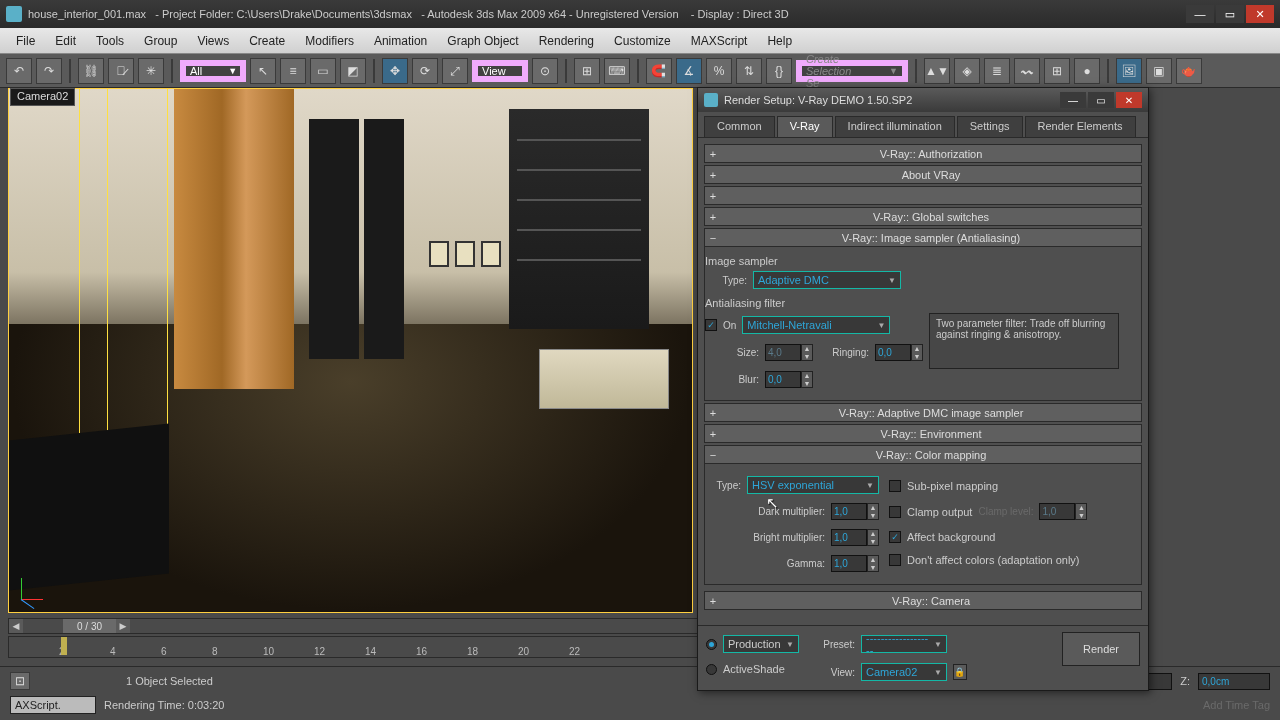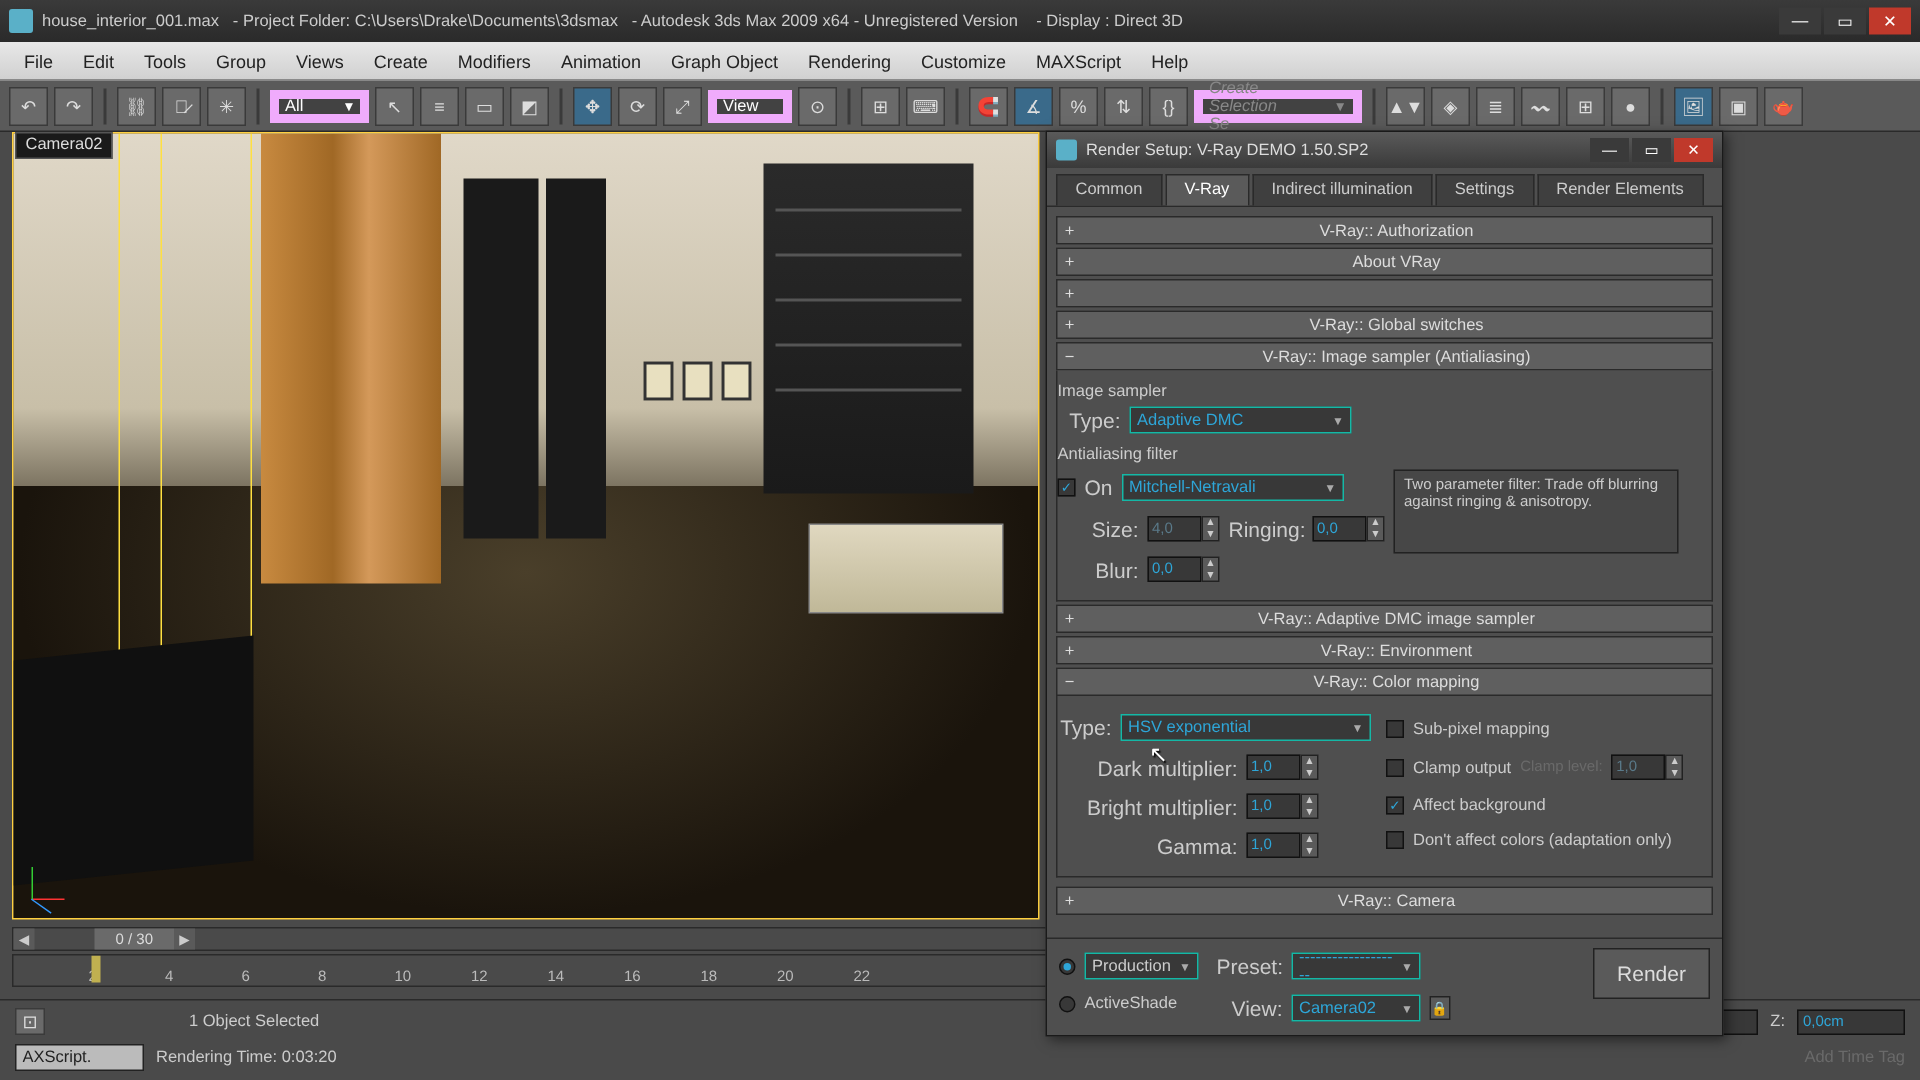--- a/index.html
+++ b/index.html
@@ -63,37 +63,37 @@
 .tabrow { height:26px; background:#4f4f4f; display:flex; border-bottom:1px solid #2a2a2a; padding: 4px 6px 0; gap:0; font-size:11px; }
 .tab { padding:3px 12px; background:#3f3f3f; color:#ccc; border:1px solid #2a2a2a; border-bottom:none; margin-right:2px; cursor:pointer; }
 .tab.active { background:#5a5a5a; color:#fff; }
 .dialog-body { flex:1; overflow-y:auto; padding:4px 6px; }
 .rollout-hdr { height:19px; background:#5f5f5f; border:1px solid #2a2a2a; color:#ddd; font-size:11px; display:flex; align-items:center; margin-top:2px; cursor:pointer; }
 .rollout-hdr .plus { width:16px; text-align:center; color:#ddd; }
 .rollout-hdr .rtitle { flex:1; text-align:center; }
 .rollout-body { border:1px solid #2a2a2a; border-top:none; background:#4f4f4f; padding:6px 0; font-size:11px; color:#ccc; }
 .group-label { font-size:11px; color:#ccc; margin: 2px 0 4px; }
 .row { display:flex; align-items:center; gap:6px; margin:3px 0; }
-.lbl { text-align:right; font-size:14px; color:#ccc; }
+.lbl { text-align:right; font-size:10px; color:#ccc; }
 .combo { background:#383838; border:1px solid #14b8a6; color:#2ea6d8; height:18px; font-size:11px; padding:0 4px; display:flex; align-items:center; justify-content:space-between; }
 .combo .arrow { font-size:8px; color:#aaa; margin-left:4px; }
 .spinner { display:flex; }
 .spinner input { width:36px; height:17px; background:#383838; border:1px solid #111; color:#2ea6d8; font-size:10px; padding:0 2px; }
 .spinner input.dim { color:#5a7a8a; }
 .spinner .spn { width:12px; height:17px; background:#5a5a5a; border:1px solid #222; font-size:7px; color:#ccc; display:flex; flex-direction:column; }
 .spinner .spn span { flex:1; display:flex; align-items:center; justify-content:center; line-height:1; }
 .chk { width:12px; height:12px; border:1px solid #111; background:#383838; display:inline-flex; align-items:center; justify-content:center; font-size:9px; color:#2ea6d8; }
 .chk.on::after { content:"✓"; }
 .descbox { border:1px solid #222; background:#474747; padding:4px 6px; font-size:10px; color:#ccc; width:190px; height:56px; }
 .dim-text { color:#6a6a6a; }
 .dialog-footer { border-top:1px solid #2a2a2a; padding:6px 8px; font-size:11px; color:#ccc; }
 .ftr-row { display:flex; align-items:center; gap:6px; margin:3px 0; }
 .radio { width:11px; height:11px; border:1px solid #111; border-radius:50%; background:#383838; display:inline-flex; align-items:center; justify-content:center; }
 .radio.on::after { content:""; width:5px; height:5px; background:#2ea6d8; border-radius:50%; }
-.render-btn { width:78px; height:34px; background:#5a5a5a; border:1px solid #222; color:#ddd; font-size:14px; display:flex; align-items:center; justify-content:center; cursor:pointer; }
+.render-btn { width:78px; height:34px; background:#5a5a5a; border:1px solid #222; color:#ddd; font-size:11px; display:flex; align-items:center; justify-content:center; cursor:pointer; }
 .lock-icon { width:14px; height:16px; background:#5a5a5a; border:1px solid #222; display:flex; align-items:center; justify-content:center; font-size:9px; }
 .cmd-right { position:absolute; top:88px; right:0; width:122px; bottom:80px; background:#4a4a4a; }
 
 .cursor-arrow { position:absolute; top:494px; left:766px; font-size:15px; color:#fff; text-shadow: 1px 1px 1px #000; pointer-events:none; z-index:50; }
 </style>
 </head>
 <body>
 
 <div class="titlebar">
   <div class="app-icon"></div>
@@ -348,21 +348,21 @@
 
     <div class="rollout-hdr">
         <span class="plus">−</span>
         <span class="rtitle">V-Ray:: Color mapping</span>
       </div>
     <div class="rollout-body">
       <div class="row" style="align-items:flex-start">
         <div style="display:flex;flex-direction:column;gap:3px">
           <div class="row">
             <span class="lbl" style="width:36px">Type:</span>
-            <div class="combo" style="width:167px">
+            <div class="combo" style="width:132px">
                 <span>HSV exponential</span>
                 <span class="arrow">▼</span>
               </div>
           </div>
           <div class="row">
               <span class="lbl" style="width:120px">Dark multiplier:</span>
             <div class="spinner">
                 <input value="1,0" style="">
                 <div class="spn">
                   <span>▲</span>

